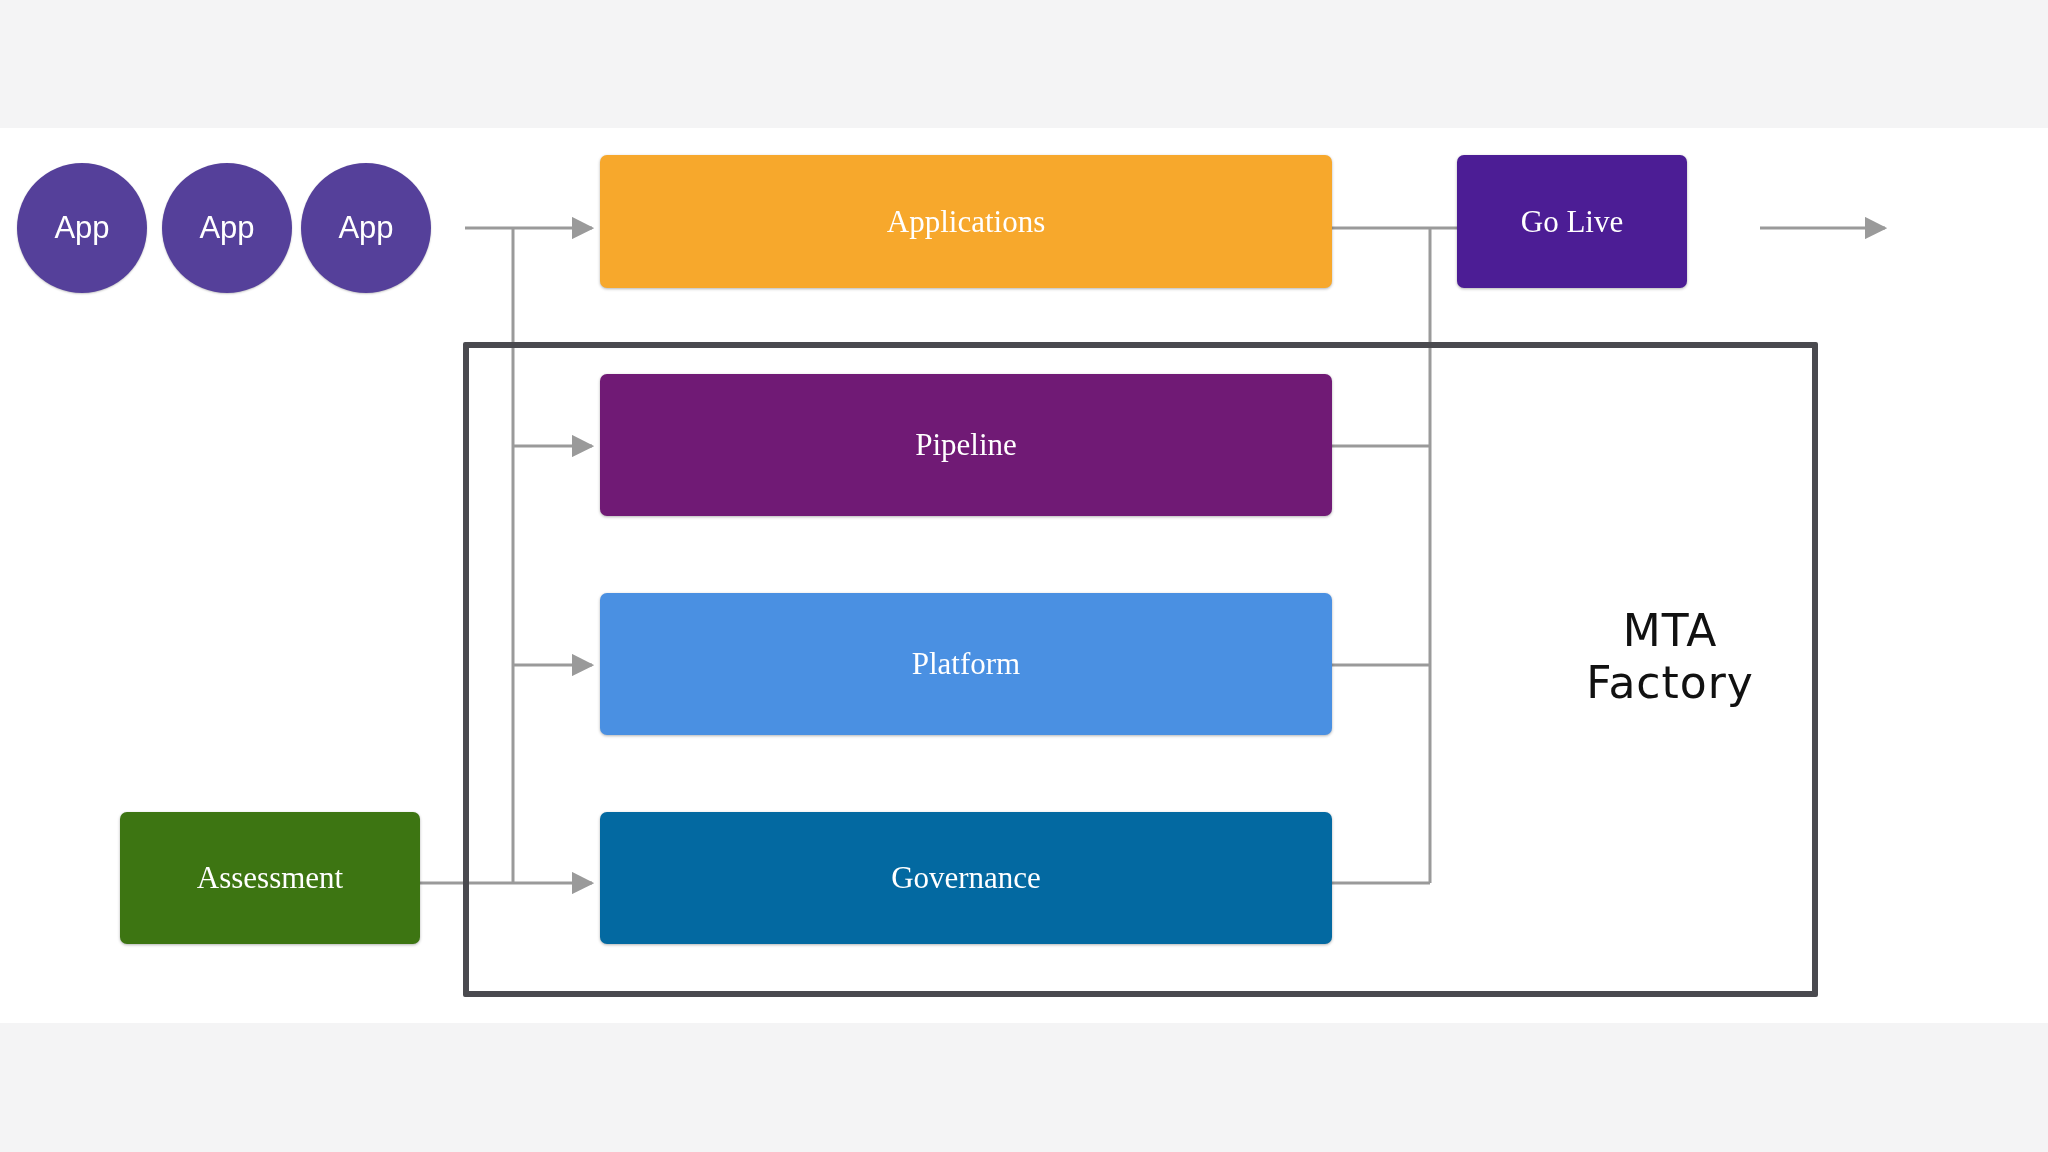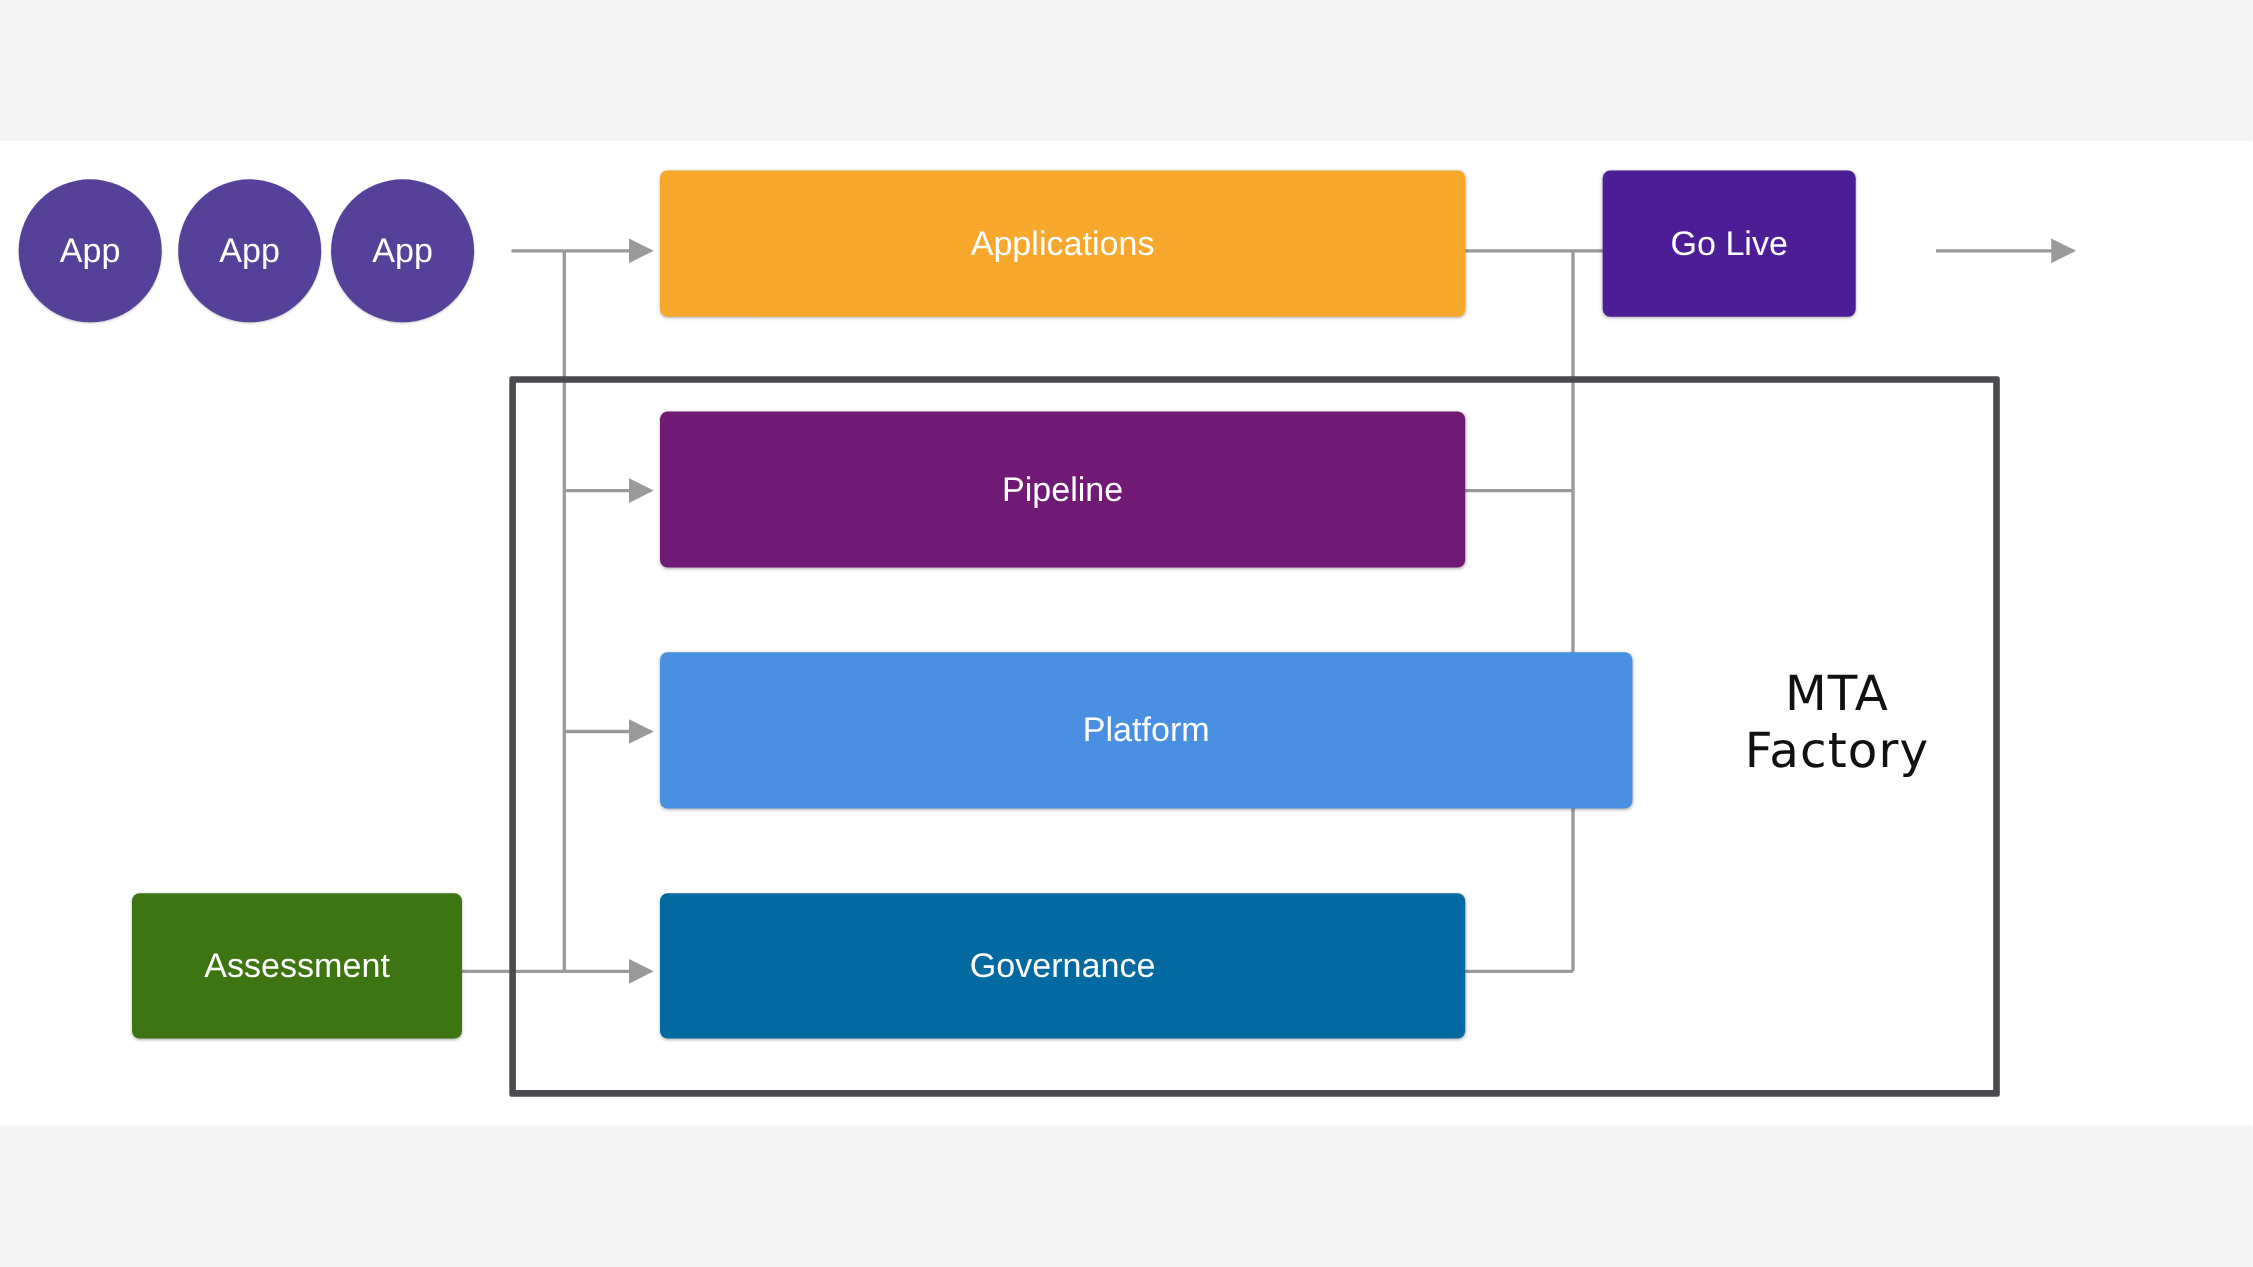--- a/index.html
+++ b/index.html
@@ -47,21 +47,21 @@
     border-radius: 50%;
     font-size: 31px;
     box-shadow: 0 1px 2px rgba(0,0,0,0.22);
   }
 
   .rect {
     border-radius: 7px;
     box-shadow: 0 1px 3px rgba(0,0,0,0.30);
   }
 
-  .rect-label { font-size: 31px; }
+  .rect-label { font-size: 31px; font-family: Liberation Serif, serif; }
 
   #mta-frame {
     position: absolute;
     box-sizing: border-box;
     border: 6px solid #4a4a4f;
     background: transparent;
     border-radius: 2px;
   }
 
   #mta-title {
@@ -136,21 +136,21 @@
   </div>
 
   <div class="node rect" style="left:600px; top:155px; width:732px; height:133px; background:#f7a82c;">
     <span class="rect-label">Applications</span>
   </div>
 
   <div class="node rect" style="left:600px; top:374px; width:732px; height:142px; background:#701a75;">
     <span class="rect-label">Pipeline</span>
   </div>
 
-  <div class="node rect" style="left:600px; top:593px; width:884px; height:142px; background:#4a90e2;">
+  <div class="node rect" style="left:600px; top:593px; width:732px; height:142px; background:#4a90e2;">
     <span class="rect-label">Platform</span>
   </div>
 
   <div class="node rect" style="left:600px; top:812px; width:732px; height:132px; background:#0369a1;">
     <span class="rect-label">Governance</span>
   </div>
 
   <div class="node rect" style="left:1457px; top:155px; width:230px; height:133px; background:#4c1d95;">
     <span class="rect-label">Go Live</span>
   </div>

